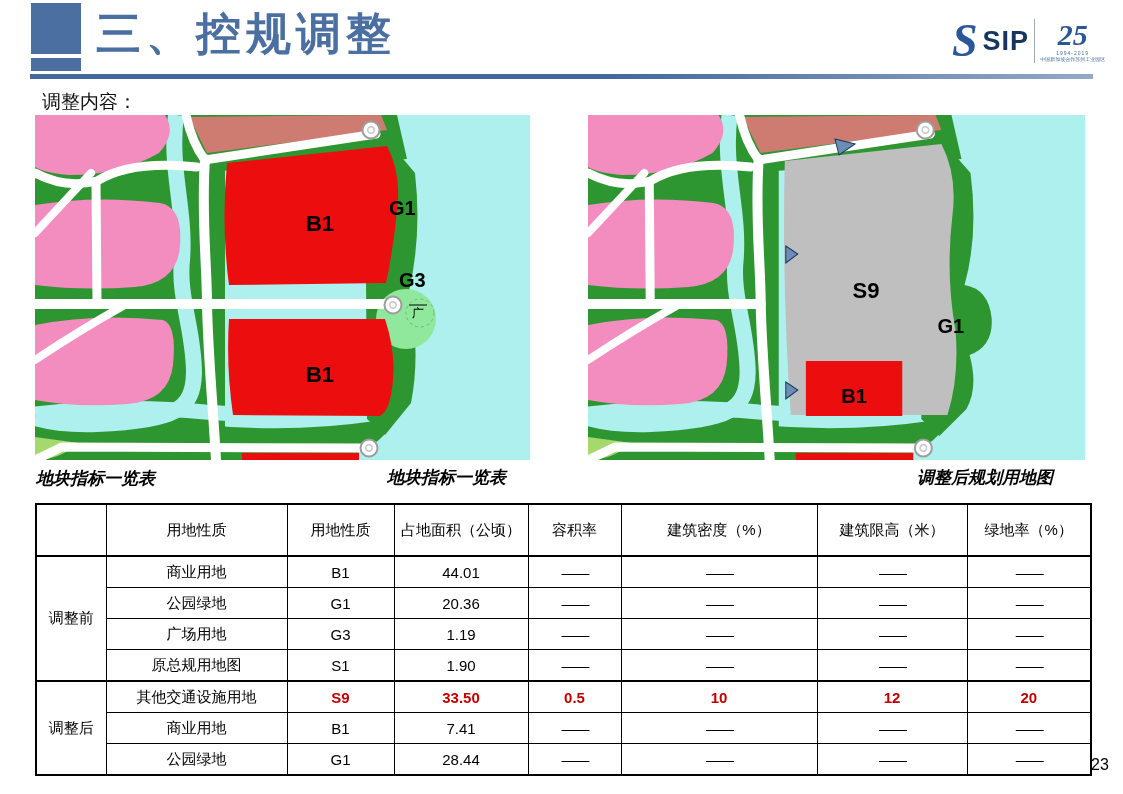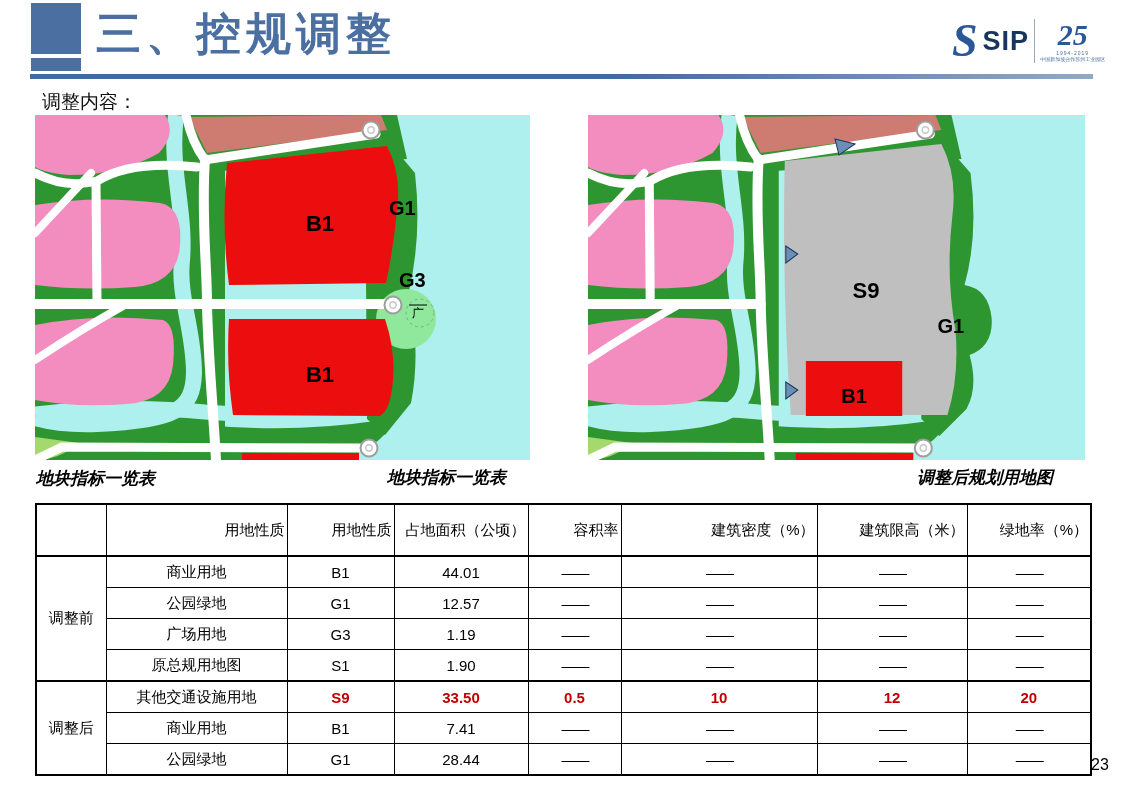--- a/index.html
+++ b/index.html
@@ -36,21 +36,21 @@
   
   .caption{position:absolute;font-size:17px;font-weight:bold;color:#000;font-style:italic;}
   .cap-table{left:36px;top:467px;}
   .cap-before{left:387px;top:466px;}
   .cap-after{left:905px;top:466px;margin-left:12px;}
   
   .itable{position:absolute;left:35px;top:503px;border-collapse:collapse;
           table-layout:fixed;border:2px solid #000;}
   .itable th,.itable td{border:1px solid #000;text-align:center;vertical-align:middle;
           font-size:15px;font-weight:normal;color:#000;padding:0 2px;overflow:hidden;}
-  .itable thead th{height:50px;border-bottom:2px solid #000;text-align:right;}
+  .itable thead th{height:50px;border-bottom:2px solid #000;}
   .itable tbody td{height:30px;}
   .itable tr.sect td{border-top:2px solid #000;}
   .itable td.grp{font-size:15px;}
   .itable td.red{color:#c00000;font-weight:bold;}
   .itable td.dash{letter-spacing:-2px;}
   .page-num{position:absolute;left:1091px;top:756px;font-size:16px;color:#000;}
 </style>
 </head>
 <body>
 
@@ -202,21 +202,21 @@
         <td>B1</td>
         <td>44.01</td>
         <td class="dash">——</td>
         <td class="dash">——</td>
         <td class="dash">——</td>
         <td class="dash">——</td>
       </tr>
       <tr>
         <td>公园绿地</td>
         <td>G1</td>
-        <td>12.57</td>
+        <td>20.36</td>
         <td class="dash">——</td>
         <td class="dash">——</td>
         <td class="dash">——</td>
         <td class="dash">——</td>
       </tr>
       <tr>
         <td>广场用地</td>
         <td>G3</td>
         <td>1.19</td>
         <td class="dash">——</td>

